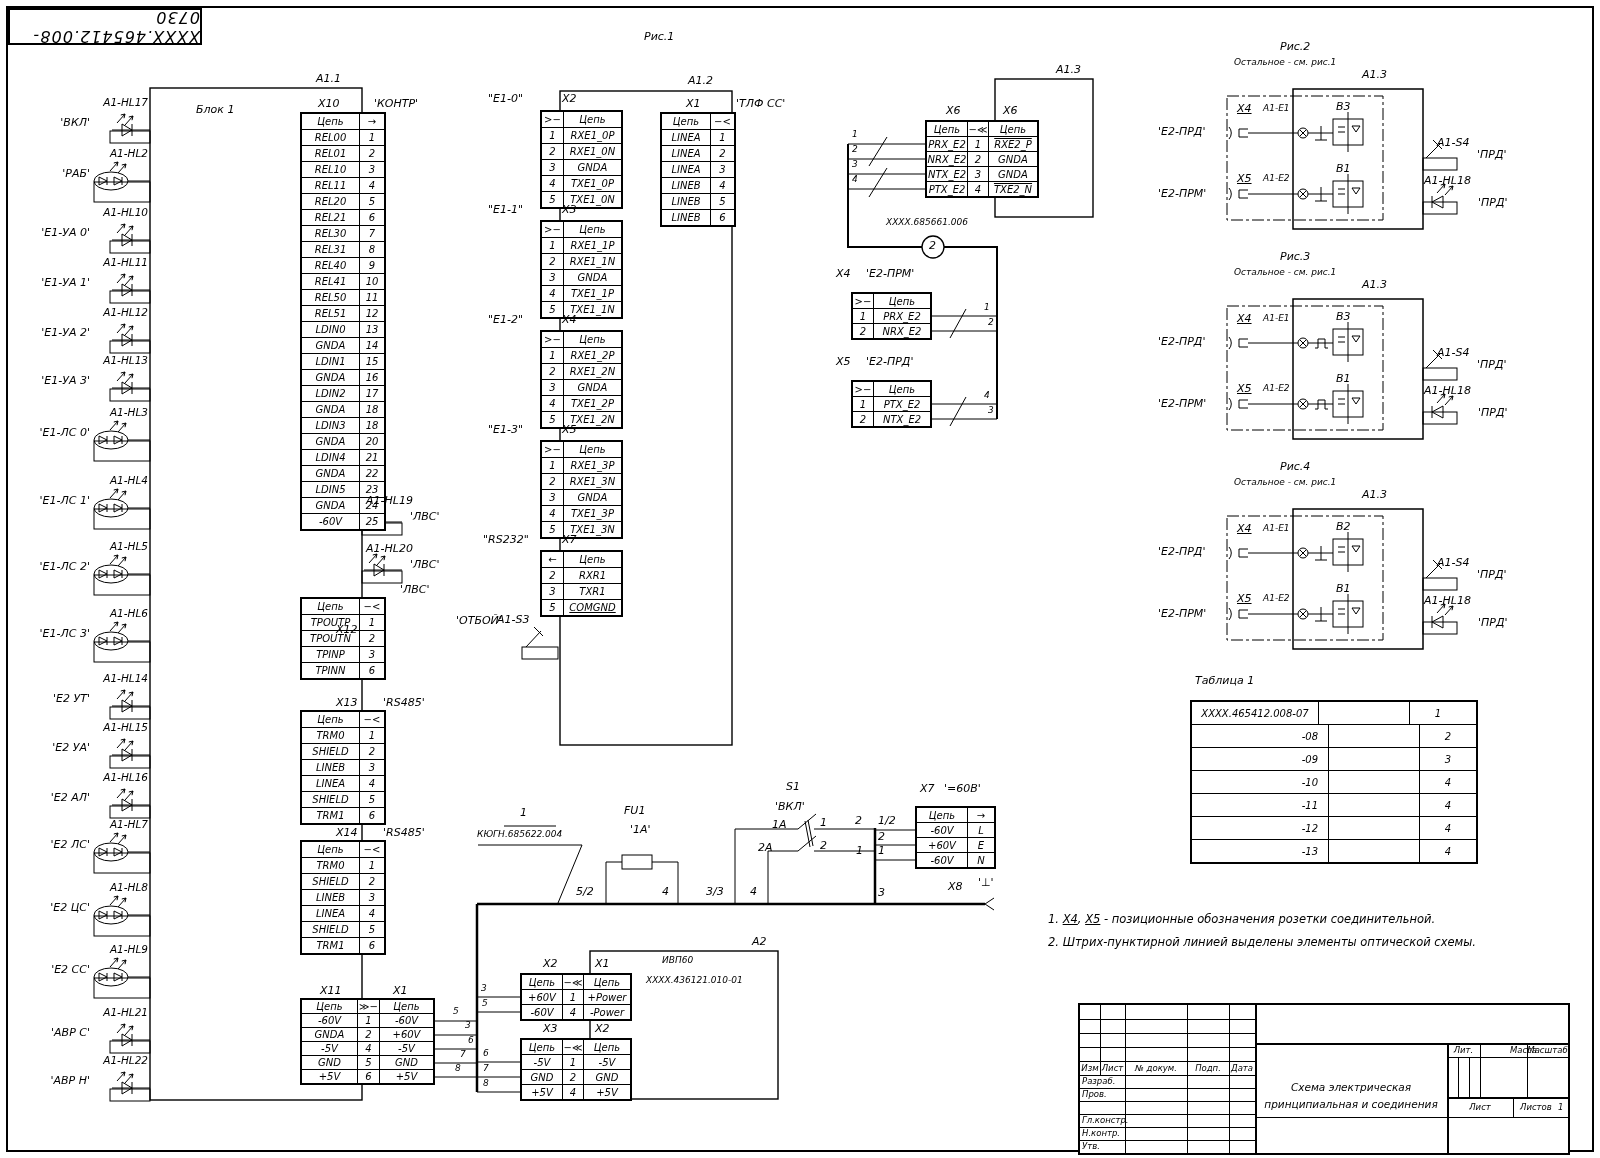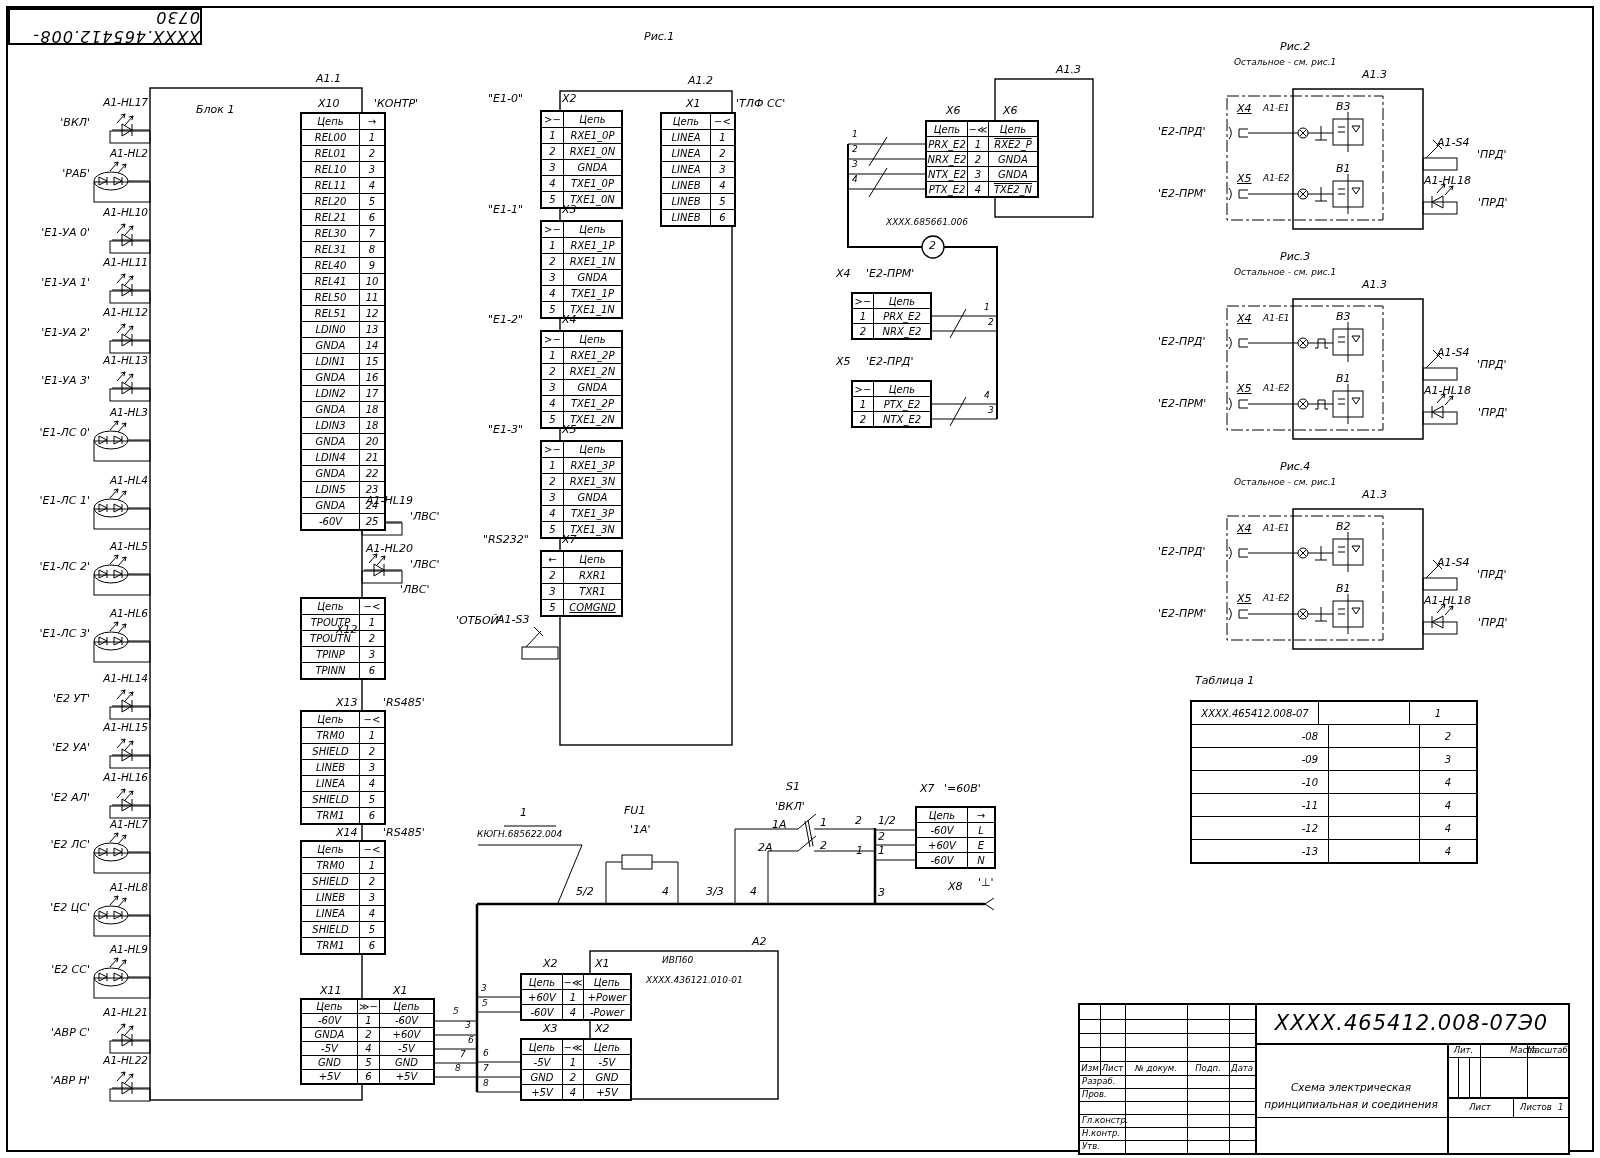--- a/index.html
+++ b/index.html
@@ -677,20 +677,24 @@
         <span class="tcell" style="width: 90px; height: 22px;"></span>
         <span class="tcell" style="width: 56px; height: 22px;">4</span>
       </div>
       <div class="trow">
         <span class="tcell" style="width: 126px; height: 22px;">-13</span>
         <span class="tcell" style="width: 90px; height: 22px;"></span>
         <span class="tcell" style="width: 56px; height: 22px;">4</span>
       </div>
     </div>
 
+<div id="notes">
+  <div><span>1. </span><span class="u">X4</span><span>, </span><span class="u">X5</span><span> - позиционные обозначения розетки соединительной.</span></div>
+  <div><span>2. Штрих-пунктирной линией выделены элементы оптической схемы.</span></div>
+</div>
 
 <div id="tb">
   <div class="vl" style="left:20px;top:0;height:70px"></div>
   <div class="vl" style="left:45px;top:0;height:148px"></div>
   <div class="vl" style="left:107px;top:0;height:148px"></div>
   <div class="vl" style="left:149px;top:0;height:148px"></div>
   <div class="vl vl2" style="left:175px;top:0;height:148px"></div>
   <div class="hl" style="left:0;top:14px;width:175px"></div>
   <div class="hl" style="left:0;top:28px;width:175px"></div>
   <div class="hl" style="left:0;top:42px;width:175px"></div>
@@ -705,21 +709,20 @@
   <span class="xs cc" style="left:20px;top:58px;width:25px">Лист</span>
   <span class="xs cc" style="left:45px;top:58px;width:62px">№ докум.</span>
   <span class="xs cc" style="left:107px;top:58px;width:42px">Подп.</span>
   <span class="xs cc" style="left:149px;top:58px;width:26px">Дата</span>
   <span style="left:2px;top:71px">Разраб.</span>
   <span style="left:2px;top:84px">Пров.</span>
   <span style="left:2px;top:110px">Гл.констр.</span>
   <span style="left:2px;top:123px">Н.контр.</span>
   <span style="left:2px;top:136px">Утв.</span>
   <div class="hl hl2" style="left:175px;top:38px;width:313px"></div>
-  <span class="doc" style="left:175px;top:6px">ХХХХ.465412.008-07Э0</span>
   <span class="nm" style="left:175px;top:76px">Схема электрическая</span>
   <span class="nm" style="left:175px;top:93px">принципиальная и соединения</span>
   <div class="vl vl2" style="left:367px;top:38px;height:110px"></div>
   <div class="hl" style="left:367px;top:52px;width:121px"></div>
   <span class="xs cc" style="left:367px;top:40px;width:33px">Лит.</span>
   <span class="xs cc" style="left:410px;top:40px;width:67px">Масса</span>
   <span class="xs cc" style="left:447px;top:40px;width:41px">Масштаб</span>
   <div class="vl" style="left:400px;top:38px;height:54px"></div>
   <div class="vl" style="left:447px;top:38px;height:54px"></div>
   <div class="vl" style="left:378px;top:52px;height:40px"></div>

